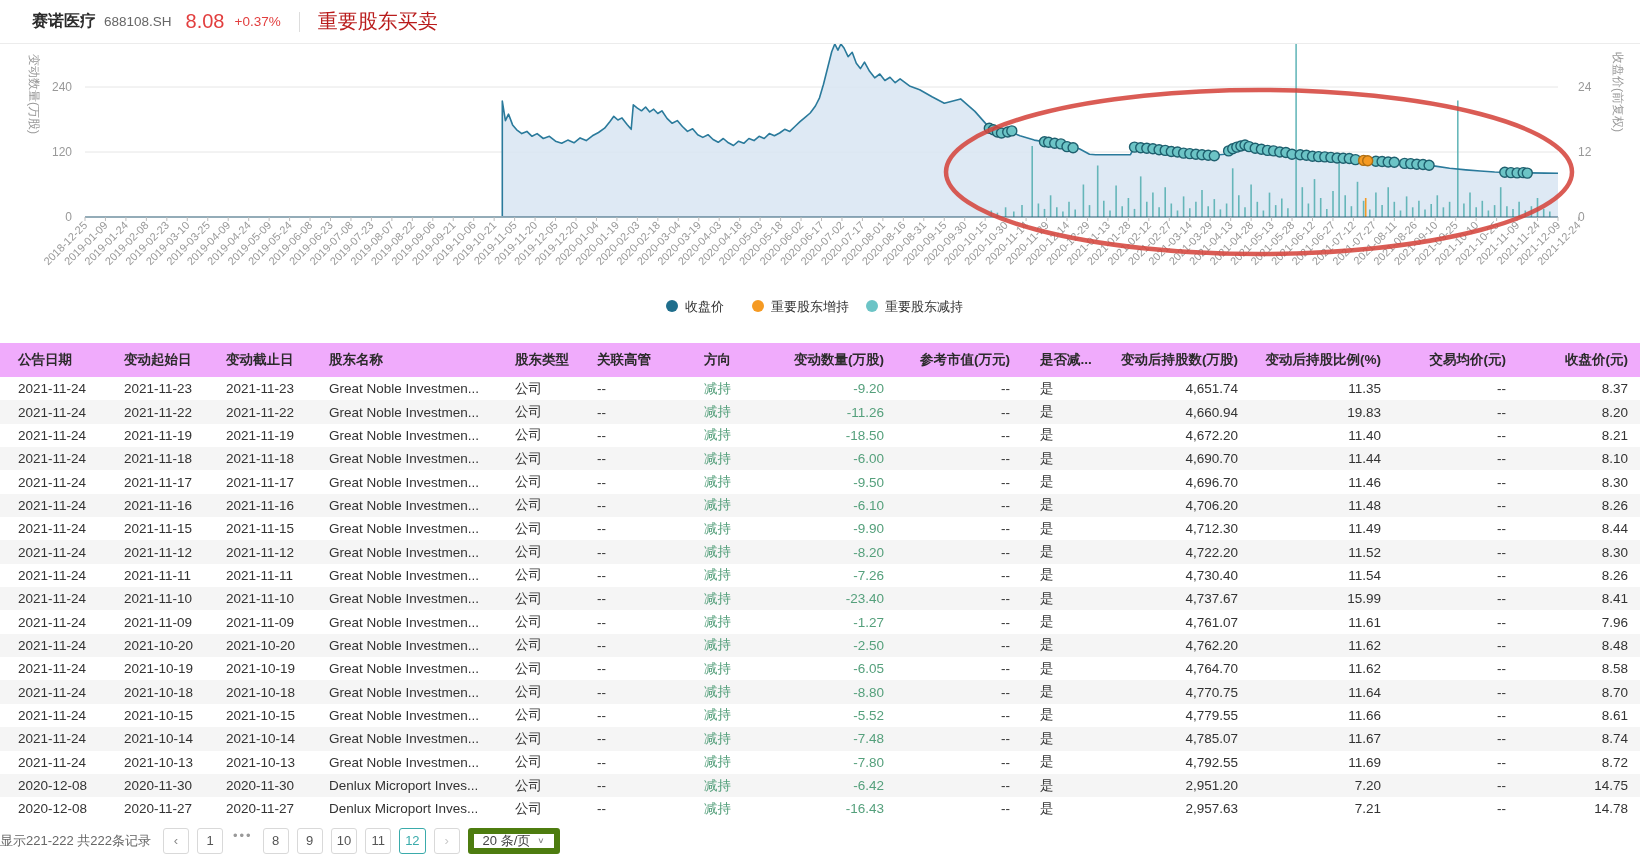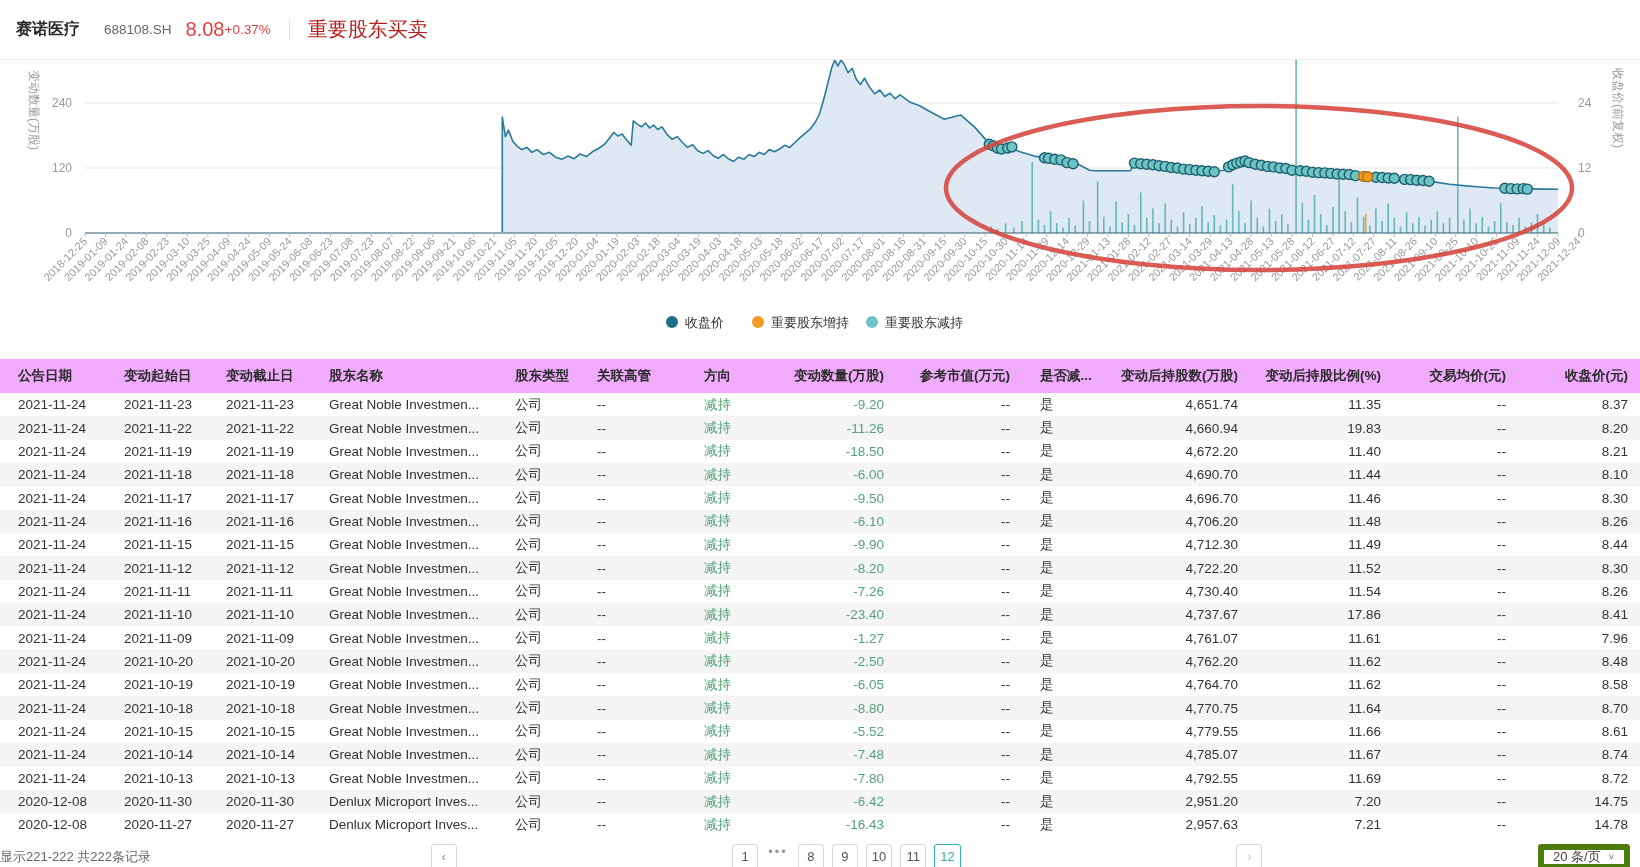--- a/index.html
+++ b/index.html
@@ -4,27 +4,27 @@
 <style>
   * { box-sizing: border-box; }
   html,body { margin:0; padding:0; }
   body {
     width:1640px; height:867px; overflow:hidden;
     background:#fff; color:#333;
     font-family:"Liberation Sans","DejaVu Sans",sans-serif;
   }
   
   .topbar {
-    height:60px; display:flex; align-items:center;
-    padding-left:16px; border-bottom:1px solid #ececec; background:#fff;
+    height:44px; display:flex; align-items:center;
+    padding-left:32px; border-bottom:1px solid #ececec; background:#fff;
   }
   .stock-name { font-size:16px; font-weight:bold; color:#2b2b2b; }
-  .stock-code { font-size:13.5px; color:#666; margin-left:24px; }
+  .stock-code { font-size:13.5px; color:#666; margin-left:8px; }
   .stock-price { font-size:20px; color:#e23e3e; margin-left:14px; }
-  .stock-change { font-size:13.5px; color:#e23e3e; }
+  .stock-change { font-size:13.5px; color:#e23e3e; margin-left:10px; }
   .vdiv { width:1px; height:20px; background:#ddd; margin:0 18px; }
   .tab-label { font-size:20px; color:#b91c1c; }
   
   .chart-section { position:relative; height:285px; }
   .chart-section svg { display:block; }
   
   .table-wrap { margin-top:14px; }
   table { width:1640px; table-layout:fixed; border-collapse:collapse; }
   th {
     background:#f0abfc; height:34px; font-size:13.5px; font-weight:bold;
@@ -32,21 +32,21 @@
   }
   td {
     height:23.35px; font-size:13.5px; color:#333; white-space:nowrap; overflow:hidden;
   }
   tbody tr:nth-child(even) { background:#f5f5f5; }
   th.al, td.al { text-align:left; padding-left:18px; }
   th.ar, td.ar { text-align:right; padding-right:12px; }
   td.g, th.g { color:#55a07c; }
   
   .pager {
-    height:36px; display:flex; align-items:center; justify-content:space-between;
+    height:36px; display:flex; align-items:center; justify-content:flex-start;
     gap:8px; padding-right:10px; padding-top:4px;
   }
   .pager-summary { font-size:13px; color:#666; margin-right:4px; }
   .pg-btn {
     min-width:26px; height:26px; line-height:24px; padding:0 5px;
     border:1px solid #d9d9d9; border-radius:3px; background:#fff;
     font-size:13px; color:#555; text-align:center; cursor:pointer; user-select:none;
   }
   .pg-btn.active { border-color:#3aabab; color:#3aabab; }
   .pg-btn.nav-prev { color:#888; }
@@ -591,21 +591,21 @@
           <td class="al">2021-11-10</td>
           <td class="al">2021-11-10</td>
           <td class="al">Great Noble Investmen...</td>
           <td class="al">公司</td>
           <td class="al">--</td>
           <td class="al g">减持</td>
           <td class="ar g">-23.40</td>
           <td class="ar">--</td>
           <td class="al">是</td>
           <td class="ar">4,737.67</td>
-          <td class="ar">17.86</td>
+          <td class="ar">15.99</td>
           <td class="ar">--</td>
           <td class="ar">8.41</td>
         </tr>
         <tr>
           <td class="al">2021-11-24</td>
           <td class="al">2021-11-09</td>
           <td class="al">2021-11-09</td>
           <td class="al">Great Noble Investmen...</td>
           <td class="al">公司</td>
           <td class="al">--</td>

